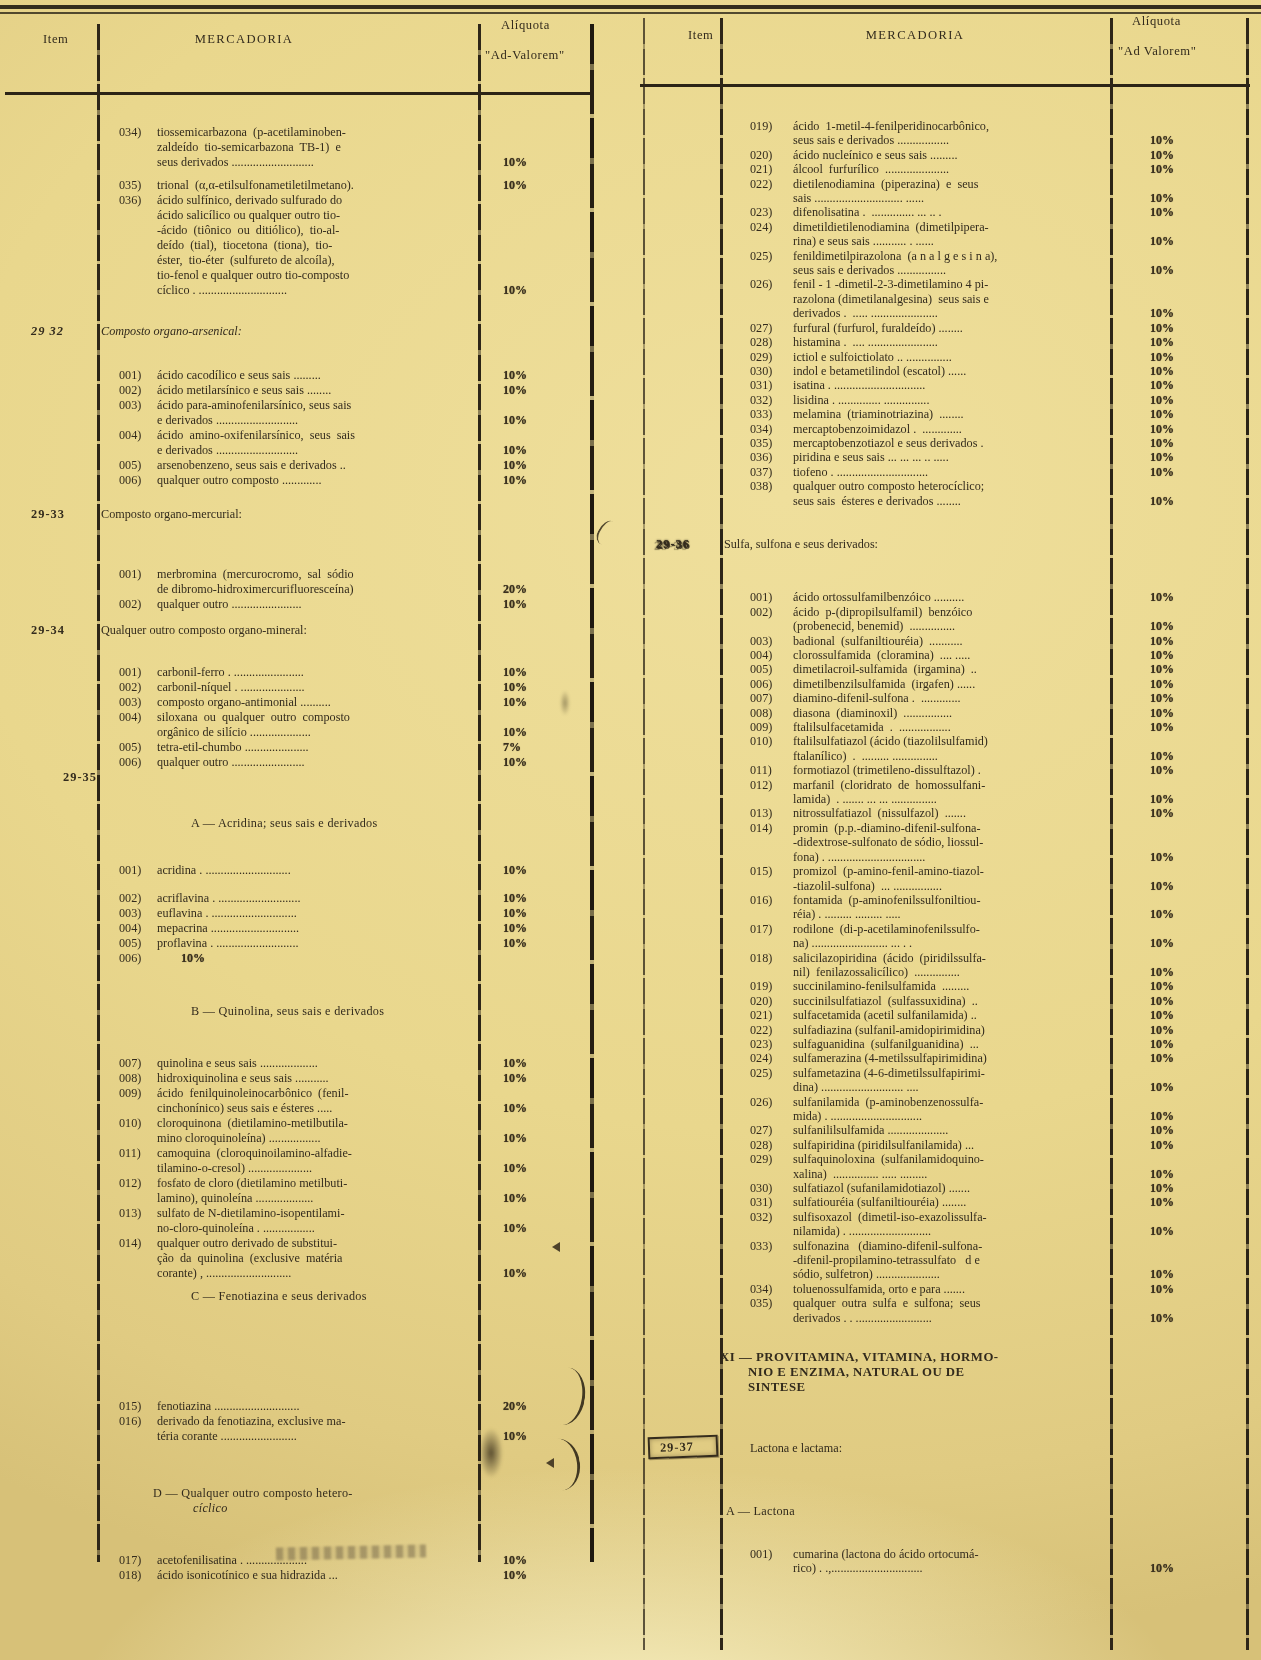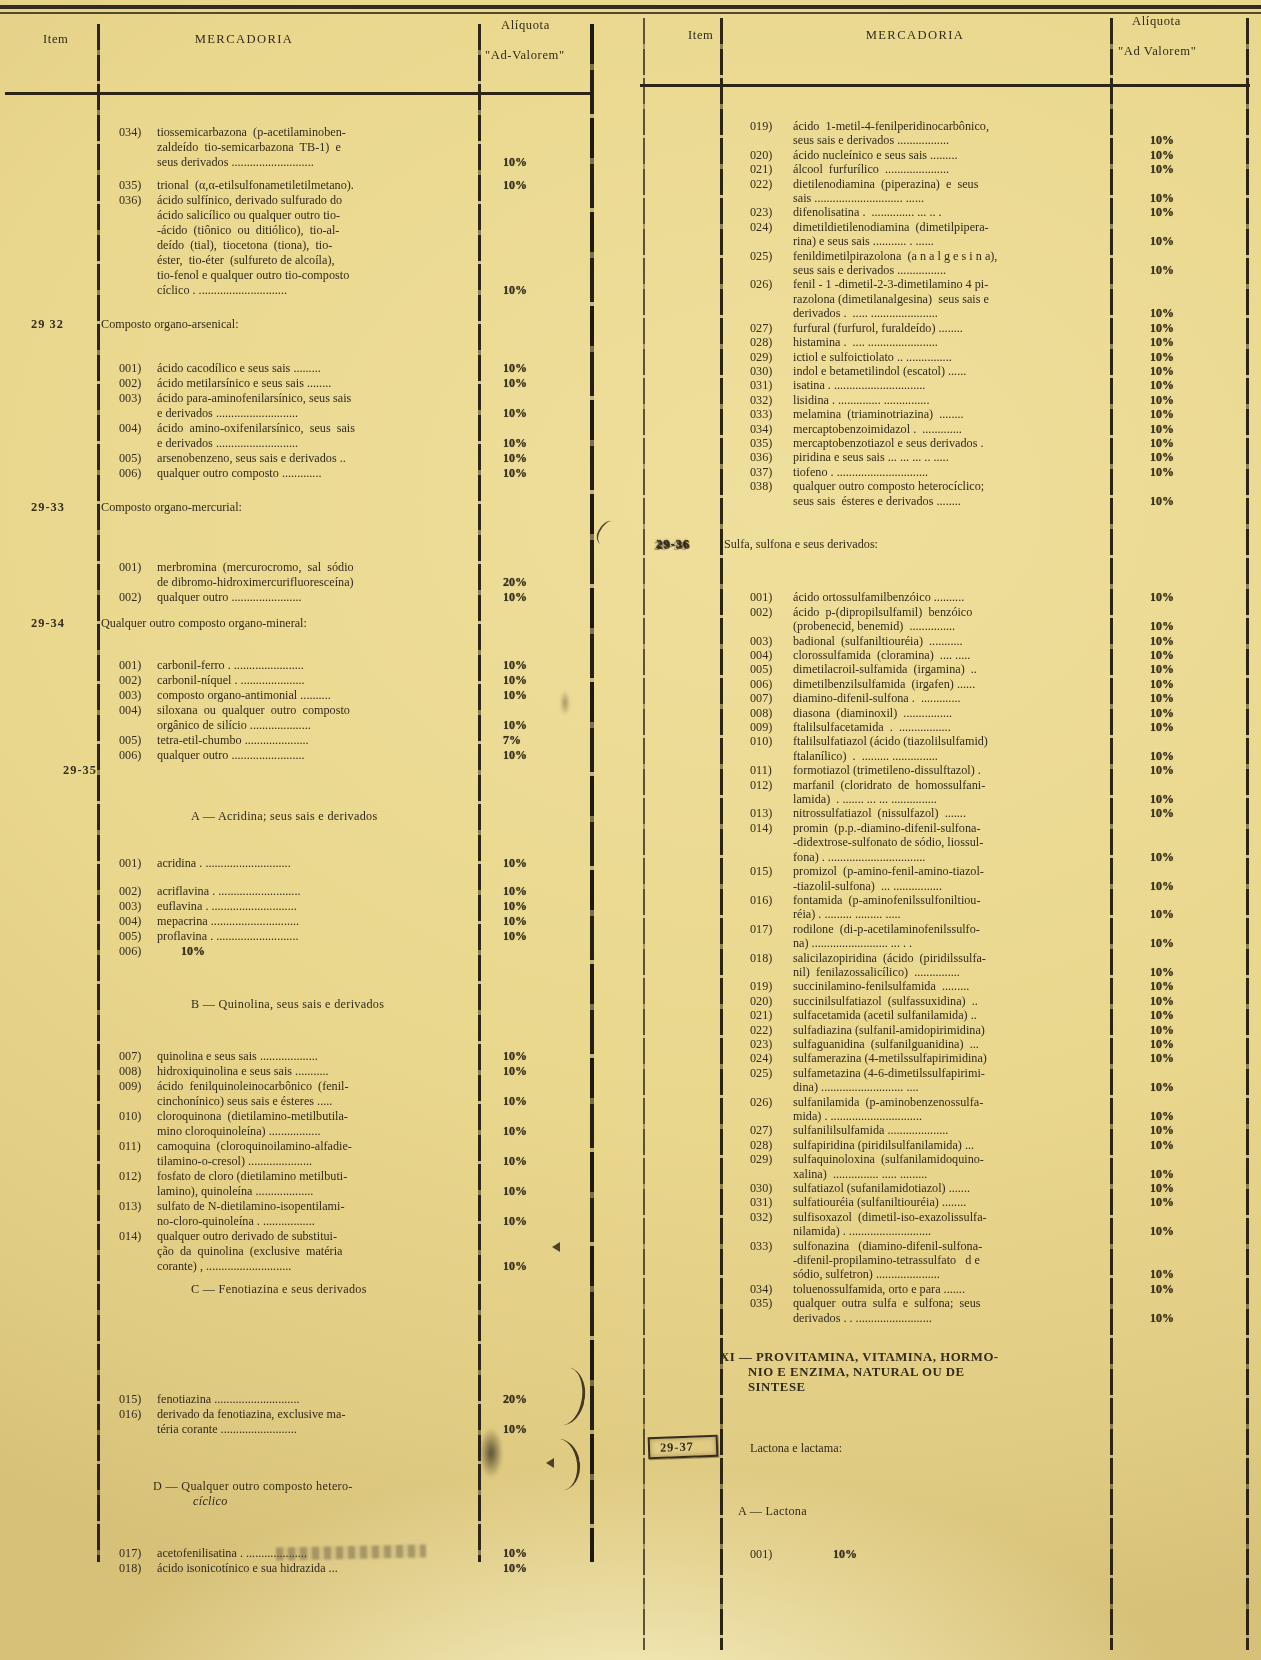--- a/index.html
+++ b/index.html
@@ -120,21 +120,21 @@
           <div class="eline">ácido sulfínico, derivado sulfurado do</div>
           <div class="eline">ácido salicílico ou qualquer outro tio-</div>
           <div class="eline">-ácido  (tiônico  ou  ditiólico),  tio-al-</div>
           <div class="eline">deído  (tial),  tiocetona  (tiona),  tio-</div>
           <div class="eline">éster,  tio-éter  (sulfureto de alcoíla),</div>
           <div class="eline">tio-fenol e qualquer outro tio-composto</div>
           <div class="eline">cíclico . .............................</div>
         </div>
         <div class="pct">10%</div>
       </div>
-      <div class="row section" style="margin-top: 19px;">
+      <div class="row section" style="margin-top: 26px; font-style: italic;">
         <div class="icell">29 32</div>
         <div class="span sectiont" style="padding-left: 4px;"><div class="tline">Composto organo-arsenical:</div></div>
       </div>
       <div class="row entry" style="margin-top: 29px;">
         <div class="icell"></div>
         <div class="ecode">001)</div>
         <div class="elines">
           <div class="eline">ácido cacodílico e seus sais .........</div>
         </div>
         <div class="pct">10%</div>
@@ -908,25 +908,29 @@
       <div class="row chapter" style="margin-top: 25px;">
         <div class="icell"></div>
         <div class="span chaptert" style="padding-left: 0px;"><div class="tline">XI — PROVITAMINA, VITAMINA, HORMO-</div><div class="tline cont">NIO E ENZIMA, NATURAL OU DE</div><div class="tline cont">SINTESE</div></div>
       </div>
       <div class="row section" style="margin-top: 46px;">
         <div class="icell boxed">29-37</div>
         <div class="span sectiont" style="padding-left: 30px;"><div class="tline">Lactona e lactama:</div></div>
       </div>
       <div class="row sub" style="margin-top: 45px;">
         <div class="icell"></div>
-        <div class="span subt" style="padding-left: 18px;"><div class="tline">A — Lactona</div></div>
+        <div class="span subt" style="padding-left: 6px;"><div class="tline">A — Lactona</div></div>
       </div>
       <div class="row entry" style="margin-top: 29px;">
         <div class="icell"></div>
         <div class="ecode">001)</div>
+        <div class="elines">
+          <div class="eline">cumarina (lactona do ácido ortocumá-</div>
+          <div class="eline">rico) . .,..............................</div>
+        </div>
         <div class="pct">10%</div>
       </div>
     </div>
 </div>
 
 <div class="artifact curve" style="left:556px;top:1368px;transform:rotate(8deg);"></div>
 <div class="artifact curve" style="left:551px;top:1438px;height:52px;transform:rotate(-7deg);"></div>
 <div class="artifact blob" style="left:479px;top:1428px;"></div>
 <div class="artifact smear" style="left:276px;top:1546px;"></div>
 <div class="artifact tick tick-left" style="left:552px;top:1242px;"></div>

